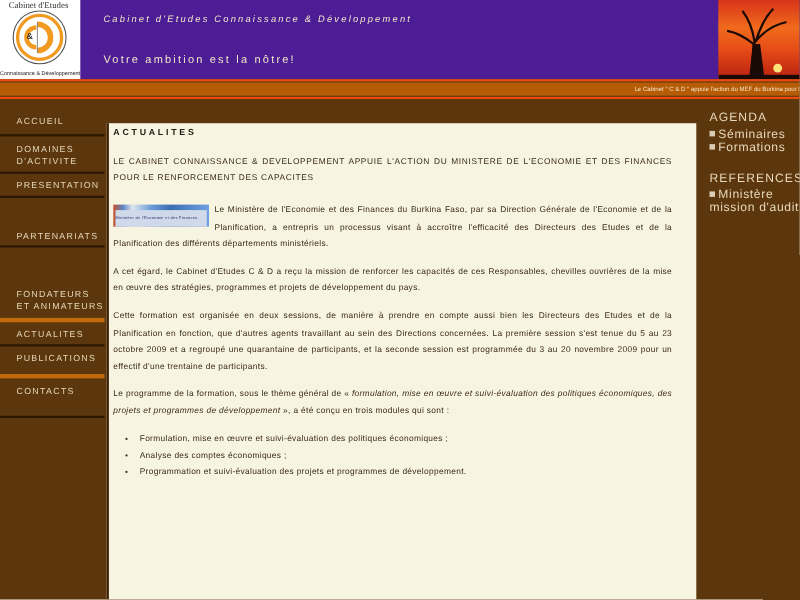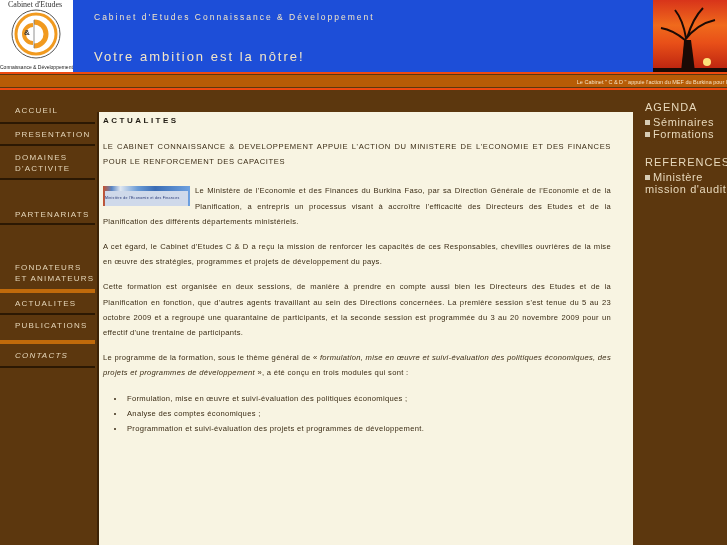--- a/index.html
+++ b/index.html
@@ -1,20 +1,20 @@
 <!DOCTYPE html>
 <html><head>
 <meta charset="utf-8">
 <style>
   html, body { margin:0; padding:0; }
   body { width:727px; height:545px; background:#5c370e; overflow:hidden; position:relative; font-family:"Liberation Sans", sans-serif; }
-  #header { position:absolute; left:0; top:0; width:727px; height:72px; background:#1d4ed8; }
+  #header { position:absolute; left:0; top:0; width:727px; height:72px; background:#4c1d95; }
   #logo { position:absolute; left:0; top:0; width:73px; height:72px; background:#fff; overflow:hidden; }
-  #site-title { position:absolute; left:94px; top:12px; color:#f3e6c8; font-size:8.5px; letter-spacing:2px; }
-  #tagline { position:absolute; left:94px; top:49px; color:#f3e6c8; font-size:13px; letter-spacing:2px; }
+  #site-title { position:absolute; left:94px; top:12px; color:#f3e6c8; font-size:8.5px; letter-spacing:2px;font-style:italic; }
+  #tagline { position:absolute; left:94px; top:49px; color:#f3e6c8; font-size:10px; letter-spacing:2px; }
   #baobab { position:absolute; left:653px; top:0; width:74px; height:72px; overflow:hidden; background:linear-gradient(180deg,#d8341a 0%,#f06a1c 35%,#e84f18 60%,#b8200f 100%); }
   #stripes { position:absolute; left:0; top:72px; width:727px; height:19px; }
   .stripe-red { position:absolute; left:0; width:727px; height:2px; background:#ee4a10; }
   .stripe-orange { position:absolute; left:0; top:3px; width:727px; height:12px; background:#b75c06; }
   #ticker { position:absolute; right:0; top:4px; font-size:5.5px; color:#f4e3c4; white-space:nowrap; }
   #sidebar { position:absolute; left:0; top:100px; width:95px; }
   .nav-item { display:block; color:#e6d7ba; font-size:8px; letter-spacing:1.2px; padding:0 0 0 15px; border-bottom:2px solid #2b1803; box-sizing:border-box; text-decoration:none; }
   .nav-sep { height:4px; background:#c06a0b; margin-top:4px; }
   #content { position:absolute; left:97px; top:112px; width:536px; height:433px; background:#f8f4e2; border-left:2px solid #3d2306; box-sizing:border-box; padding:4px 10px 0 4px; color:#3a2b14; font-size:7.6px; }
   #content h2 { margin:0 0 14px 0; font-size:8px; letter-spacing:2.5px; font-weight:bold; color:#1f1a12; }
@@ -61,29 +61,29 @@
 <div id="stripes">
   <div class="stripe-red" style="top:0;"></div>
   <div class="stripe-orange">
     <span id="ticker">Le Cabinet " C &amp; D " appuie l'action du MEF du Burkina pour l</span>
   </div>
   <div class="stripe-red" style="top:16px;"></div>
 </div>
 
 <nav id="sidebar">
   <a class="nav-item" style="height:24px;line-height:22px;">ACCUEIL</a>
+  <a class="nav-item" style="height:34px;line-height:11px;padding-top:6px;padding-right:20px;">DOMAINES D'ACTIVITE</a>
   <a class="nav-item" style="height:22px;line-height:22px;">PRESENTATION</a>
-  <a class="nav-item" style="height:34px;line-height:11px;padding-top:6px;padding-right:20px;">DOMAINES D'ACTIVITE</a>
   <a class="nav-item" style="height:21px;line-height:21px;margin-top:24px;">PARTENARIATS</a>
   <a class="nav-item" style="height:33px;line-height:11px;padding-top:6px;border-bottom:none;margin-top:31px;">FONDATEURS ET ANIMATEURS</a>
   <div class="nav-sep" style="margin-top:0;"></div>
   <a class="nav-item" style="height:22px;line-height:22px;">ACTUALITES</a>
   <a class="nav-item" style="height:21px;line-height:21px;border-bottom:none;">PUBLICATIONS</a>
   <div class="nav-sep"></div>
-  <a class="nav-item" style="height:24px;line-height:24px;font-style:italic;">CONTACTS</a>
+  <a class="nav-item" style="height:36px;line-height:24px;">CONTACTS</a>
 </nav>
 
 <main id="content">
   <h2>ACTUALITES</h2>
   <p class="headline">LE CABINET CONNAISSANCE &amp; DEVELOPPEMENT APPUIE L'ACTION DU MINISTERE DE L'ECONOMIE ET DES FINANCES POUR LE RENFORCEMENT DES CAPACITES</p>
   <p style="margin-top:14px;">
     <span id="mef-logo">
       <span>M.E.F</span>
       <i>Ministère de l'Economie et des Finances</i>
     </span>

